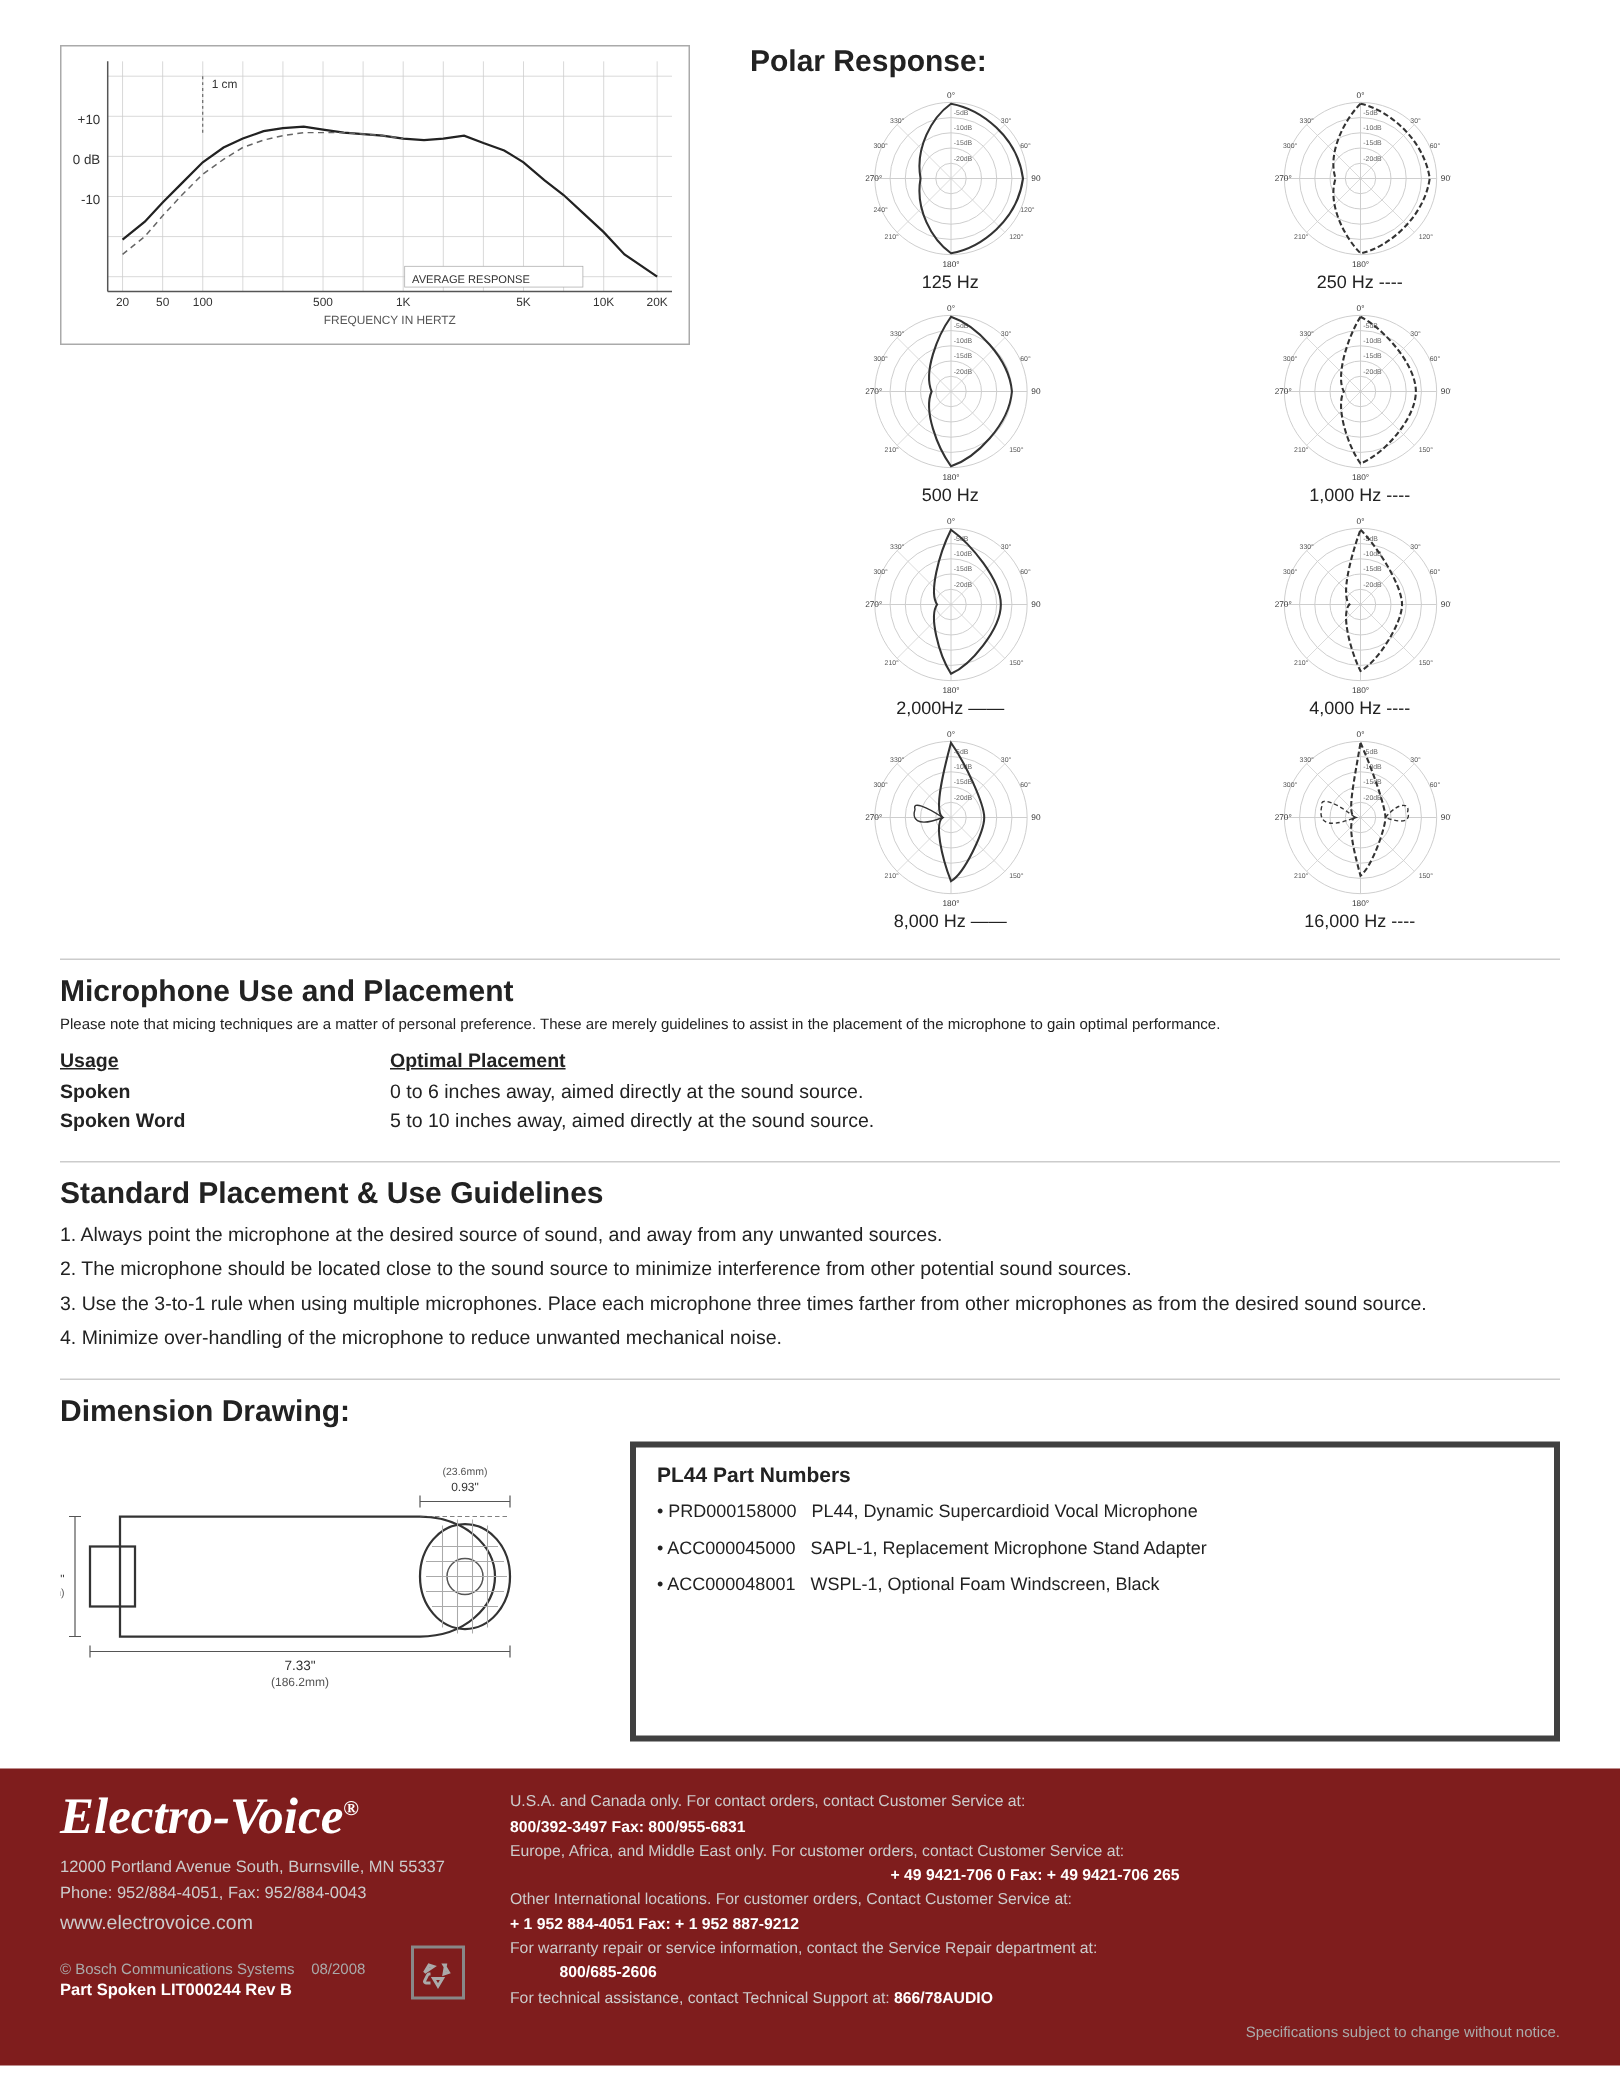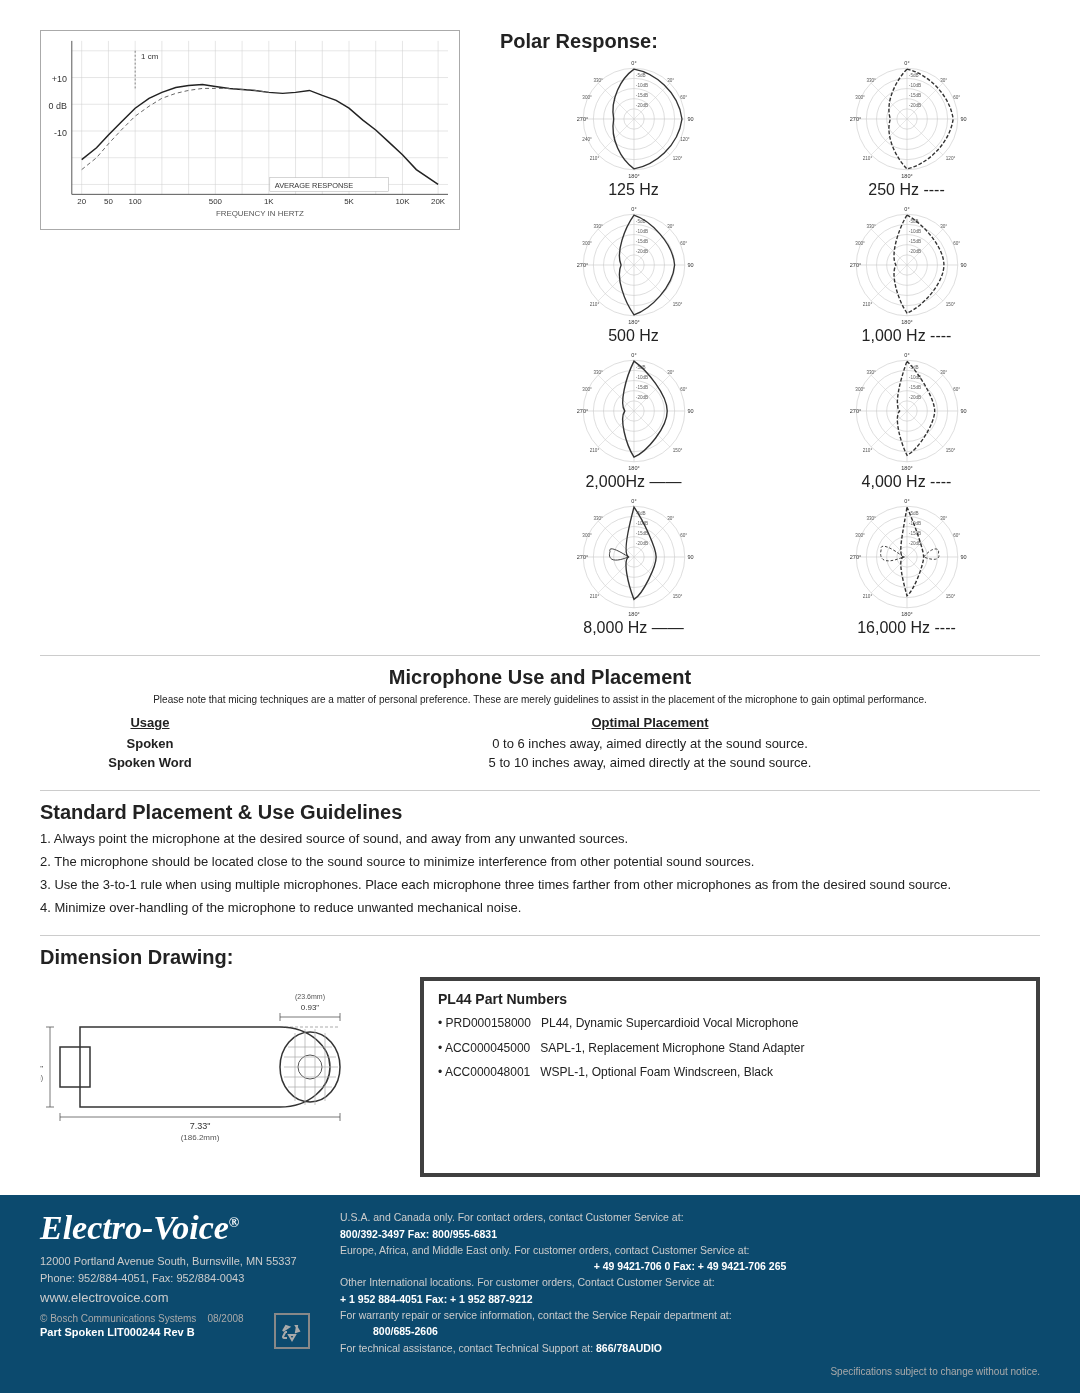--- a/index.html
+++ b/index.html
@@ -56,29 +56,28 @@
     .polar-item {
       display: flex;
       flex-direction: column;
       align-items: center;
     }
     .polar-item svg {
       width: 120px;
       height: 120px;
     }
     .polar-label {
-      font-size: 16px;
+      font-size: 12px;
       margin-top: 2px;
       white-space: nowrap;
     }
 
     
     .mic-section {
       margin-bottom: 18px;
-      text-align: center;
     }
     .mic-section h2 {
       font-size: 20px;
       font-weight: bold;
       margin-bottom: 4px;
     }
     .mic-intro {
       font-size: 10px;
       margin-bottom: 8px;
       line-height: 1.4;
@@ -161,21 +160,21 @@
       margin-bottom: 8px;
       font-size: 12px;
       line-height: 1.35;
     }
     .pn-desc {
       flex: 1;
     }
 
     
     .footer {
-      background: #0c4a6e;
+      background: #7f1d1d;
       color: #fff;
       margin: 0 -40px -20px -40px;
       padding: 14px 40px;
       display: flex;
       gap: 20px;
       align-items: flex-start;
     }
     .footer-left {
       flex: 0 0 280px;
     }
@@ -672,21 +671,21 @@
 </div>
 
 <div class="footer">
   <div class="footer-left">
     <div class="footer-logo">
       <span>Electro-Voice</span><sup>®</sup>
     </div>
     <div class="footer-address">12000 Portland Avenue South, Burnsville, MN  55337</div>
     <div class="footer-address">Phone: 952/884-4051, Fax: 952/884-0043</div>
     <div class="footer-website">www.electrovoice.com</div>
-    <div style="display:flex; gap:20px; margin-top:4px; align-items:flex-start;">
+    <div style="display:flex; gap:20px; margin-top:4px; align-items:flex-end;">
       <div>
         <div class="footer-copyright">
           <span>© Bosch Communications Systems</span>&nbsp;&nbsp;&nbsp;&nbsp;<span>08/2008</span>
         </div>
         <div class="footer-part">
           <strong>Part Spoken LIT000244 Rev B</strong>
         </div>
       </div>
 
       <div class="footer-icon" style="border:2px solid #888; padding:4px; width:36px; height:36px; display:flex; align-items:center; justify-content:center;">

